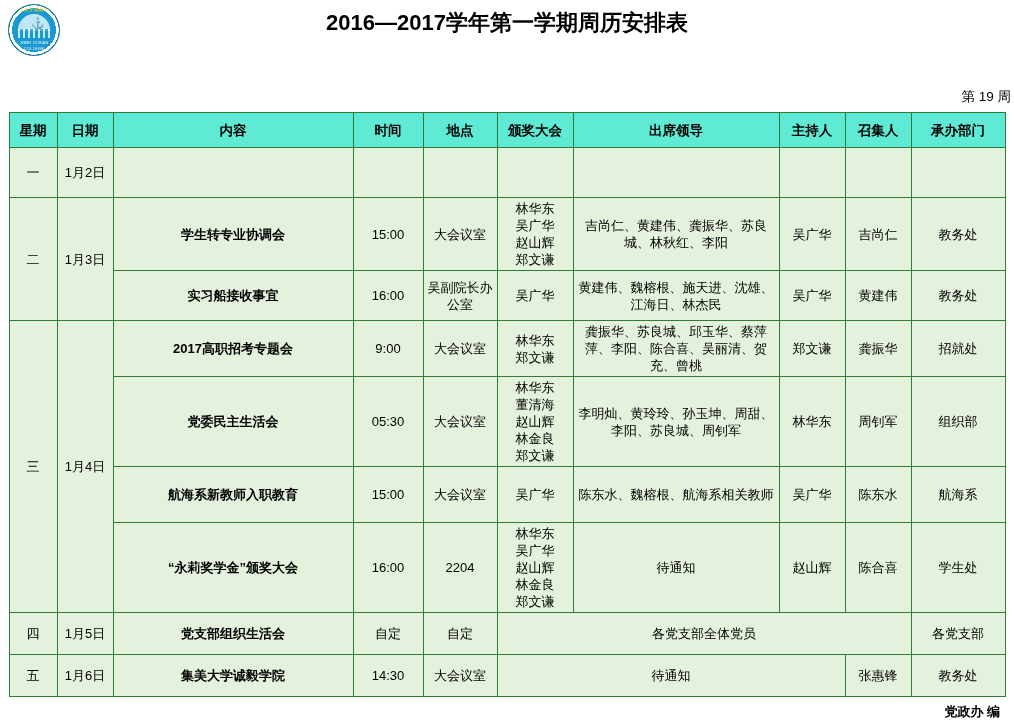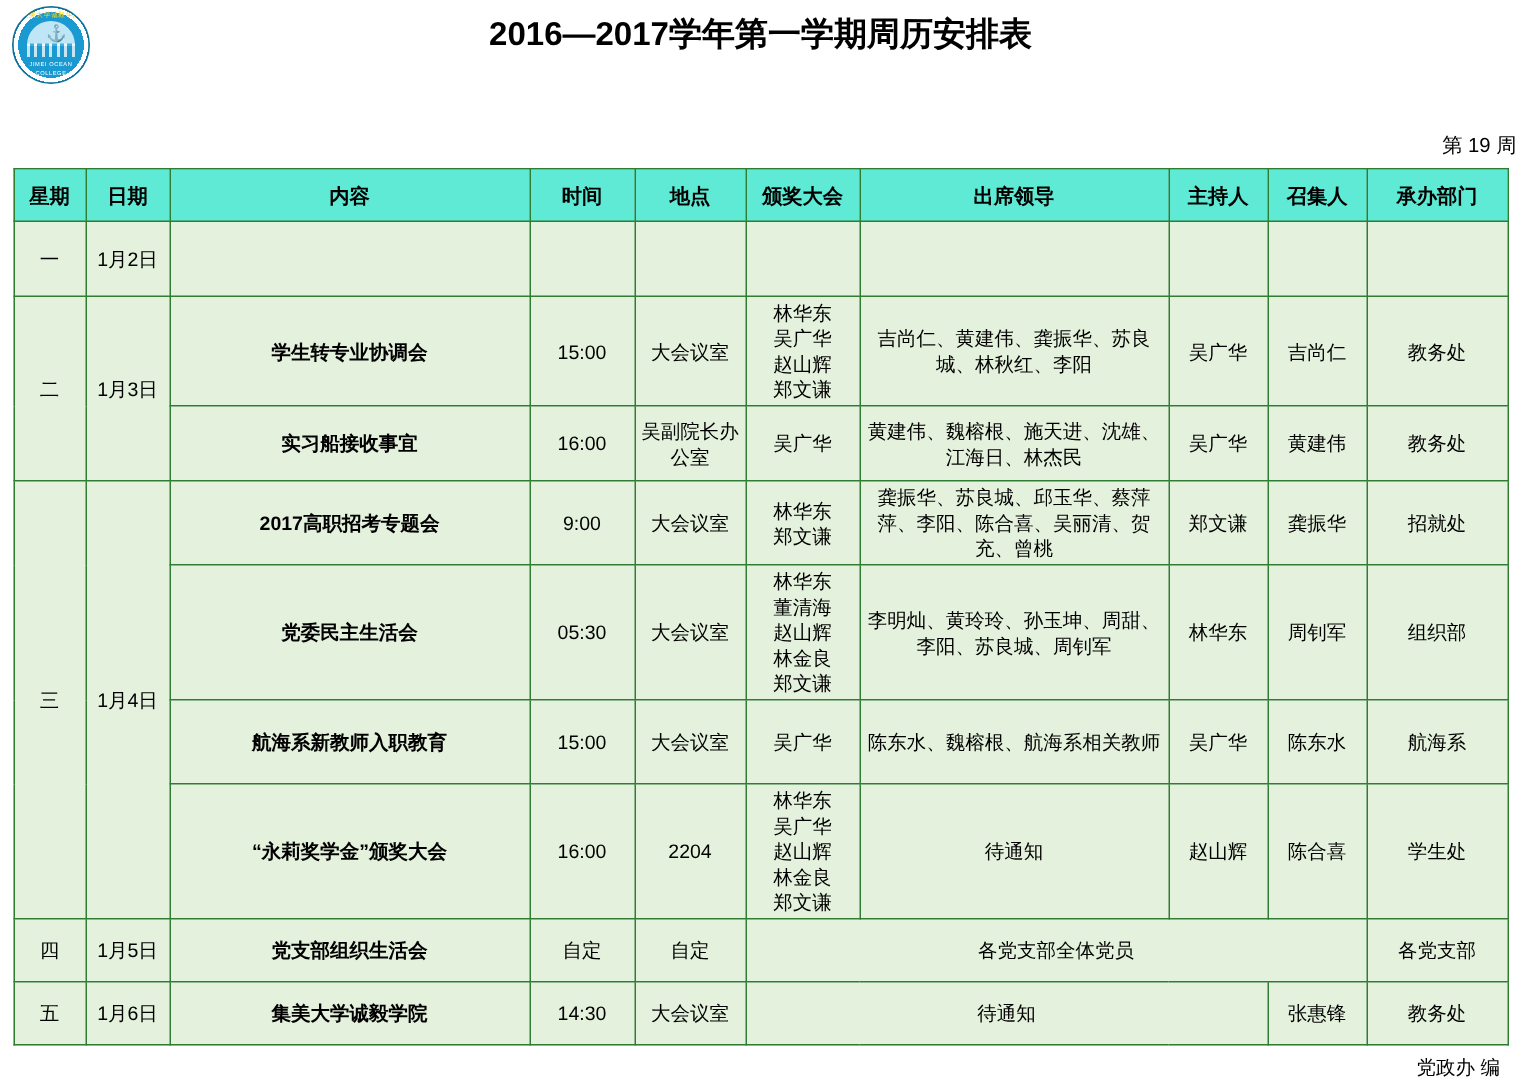--- a/index.html
+++ b/index.html
@@ -142,21 +142,21 @@
   col.c-people { width: 206px; }
   col.c-host   { width: 66px; }
   col.c-conv   { width: 66px; }
   col.c-dept   { width: 94px; }
   
   .footer {
     position: absolute;
     right: 14px;
     bottom: 6px;
     font-size: 13px;
-    font-weight: normal;
+    font-weight: bold;
     margin-top: 12px;
   }
 </style>
 </head>
 <body>
 
 <div class="page">
 
   <div class="logo">
     <div class="ring-text">集美大学诚毅学院</div>

